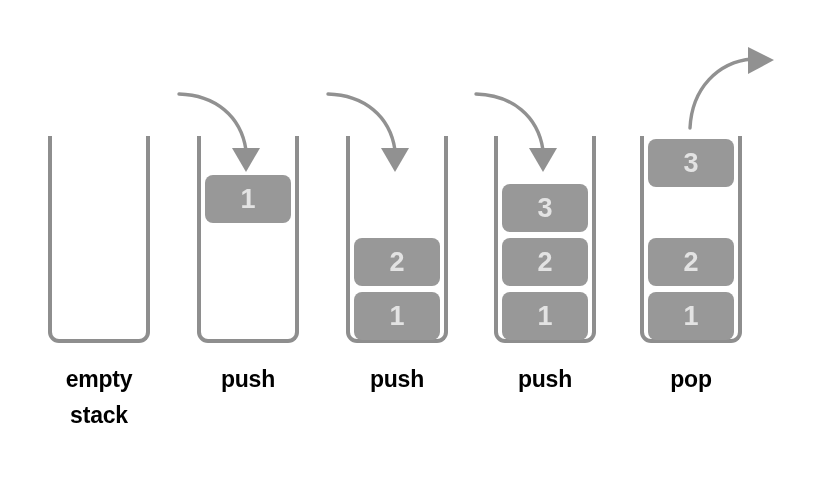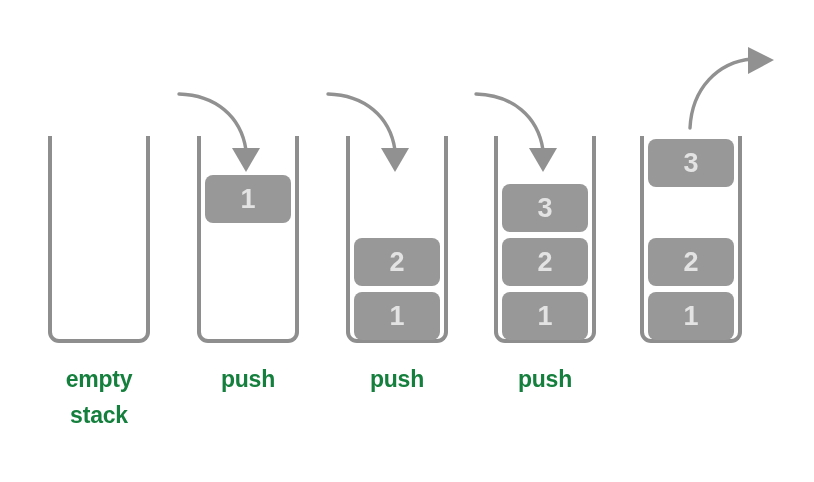--- a/index.html
+++ b/index.html
@@ -76,21 +76,21 @@
   }
   
   .col-label {
     position: absolute;
     top: 361px;
     left: -14px;
     width: 130px;
     text-align: center;
     font-size: 23px;
     font-weight: bold;
-    color: #15803d;
+    color: #000000;
     line-height: 36px;
     letter-spacing: -0.2px;
     font-family: "Liberation Sans", sans-serif;
     white-space: pre-line;
   }
 </style>
 </head>
 <body>
 
 <div id="diagram">
@@ -131,14 +131,15 @@
     </div>
     <div class="stack-col" style="left: 640px;">
       <div class="container-shape"></div>
       <div class="block" style="top: 139px;">3</div>
       <div class="block" style="top: 238px;">2</div>
       <div class="block" style="top: 292px;">1</div>
       <svg class="arrow-svg" width="150" height="200" viewBox="0 0 150 200" style="left: 28px; top: 44px;">
         <path class="arrow-path" d="M 22 84 C 24 44, 50 18, 84 15"></path>
         <polygon class="arrow-head" points="80,3 80,30 106,16"></polygon>
       </svg>
+      <div class="col-label">pop</div>
     </div>
   </div>
 
 </body></html>

